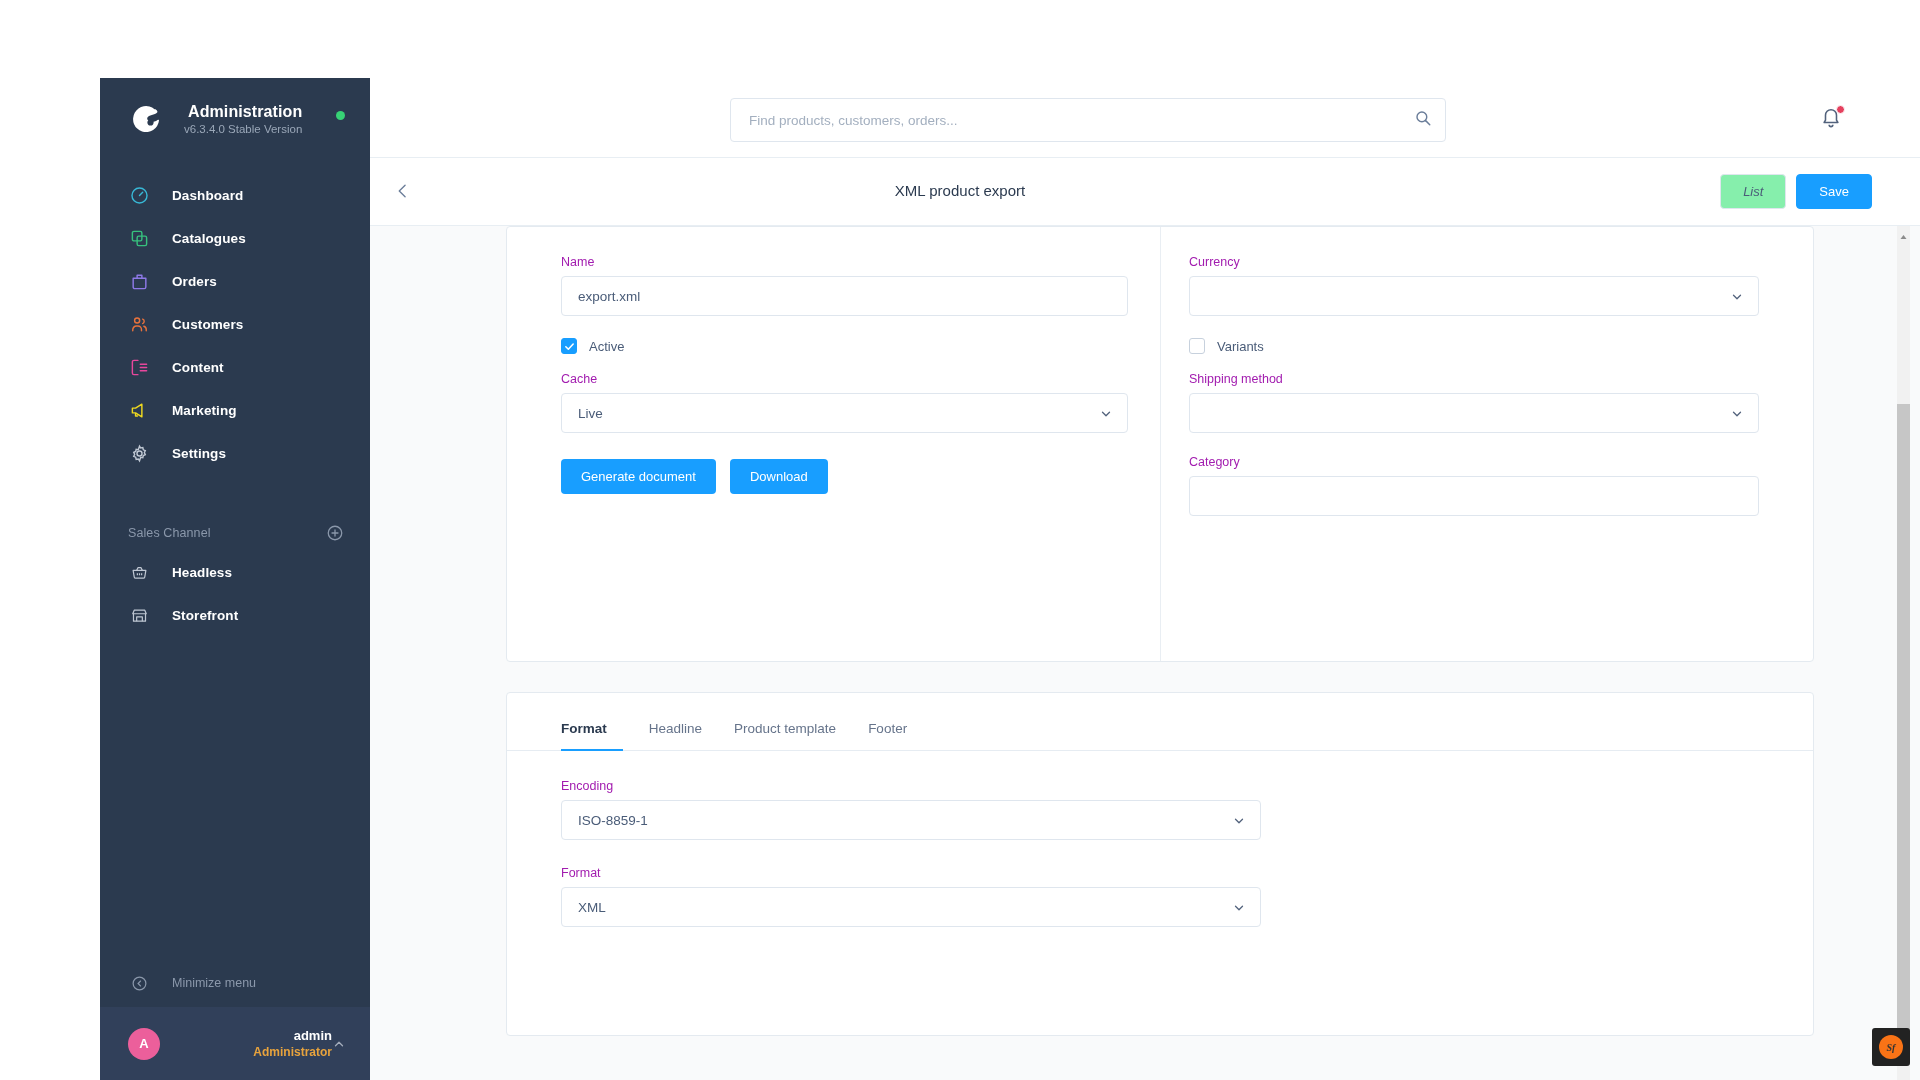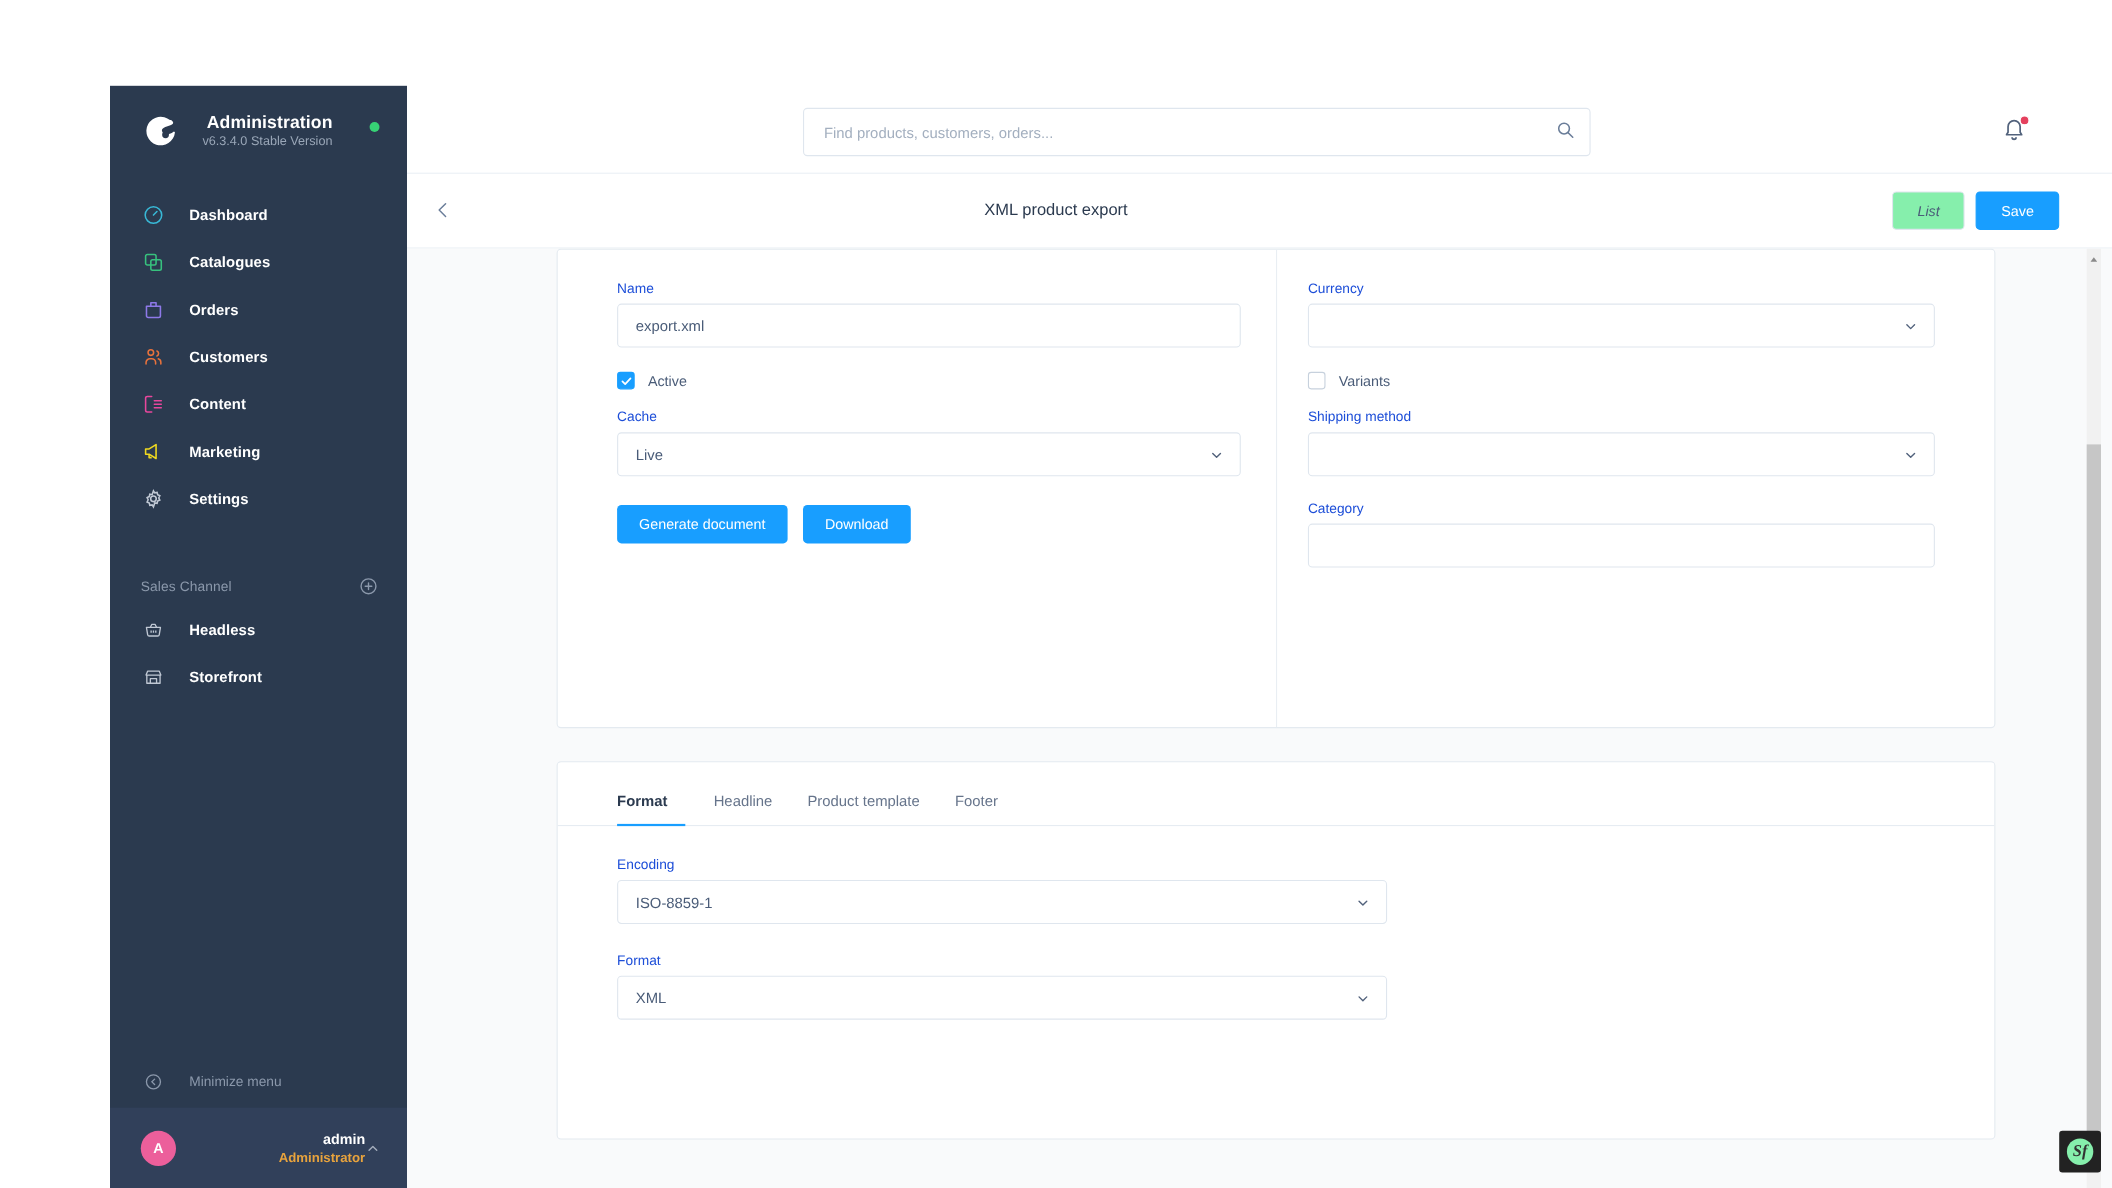--- a/index.html
+++ b/index.html
@@ -208,21 +208,21 @@
     flex: 1 1 50%;
     padding: 28px 32px 34px 54px;
   }
   .col.right {
     border-left: 1px solid #e9eef3;
     padding: 28px 54px 34px 28px;
   }
 
   .field { margin-bottom: 22px; }
   .field-label {
-    font-size: 12.5px; color: #1d4ed8;
+    font-size: 12.5px; color: #a21caf;
     margin-bottom: 7px; display: block;
   }
   .field-input, .field-select {
     width: 100%; height: 40px;
     border: 1px solid #dfe6ee; border-radius: 4px;
     background: #ffffff;
     padding: 0 16px;
     font-family: "Liberation Sans", sans-serif;
     font-size: 13.5px; color: #4a5c78;
     outline: none;
@@ -297,23 +297,23 @@
 
   
   .sf-toolbar {
     position: absolute; right: 10px; bottom: 14px;
     width: 38px; height: 38px;
     background: #222222; border-radius: 3px;
     display: flex; align-items: center; justify-content: center;
   }
   .sf-badge {
     width: 24px; height: 24px; border-radius: 50%;
-    background: #86efac; color: #333333;
+    background: #f97316; color: #333333;
     font-family: "Liberation Serif", serif;
-    font-style: italic; font-weight: bold; font-size: 15px;
+    font-style: italic; font-weight: bold; font-size: 10px;
     display: flex; align-items: center; justify-content: center;
   }
 </style>
 </head>
 <body>
 
 <div id="app">
 
   <aside class="sidebar">
 

